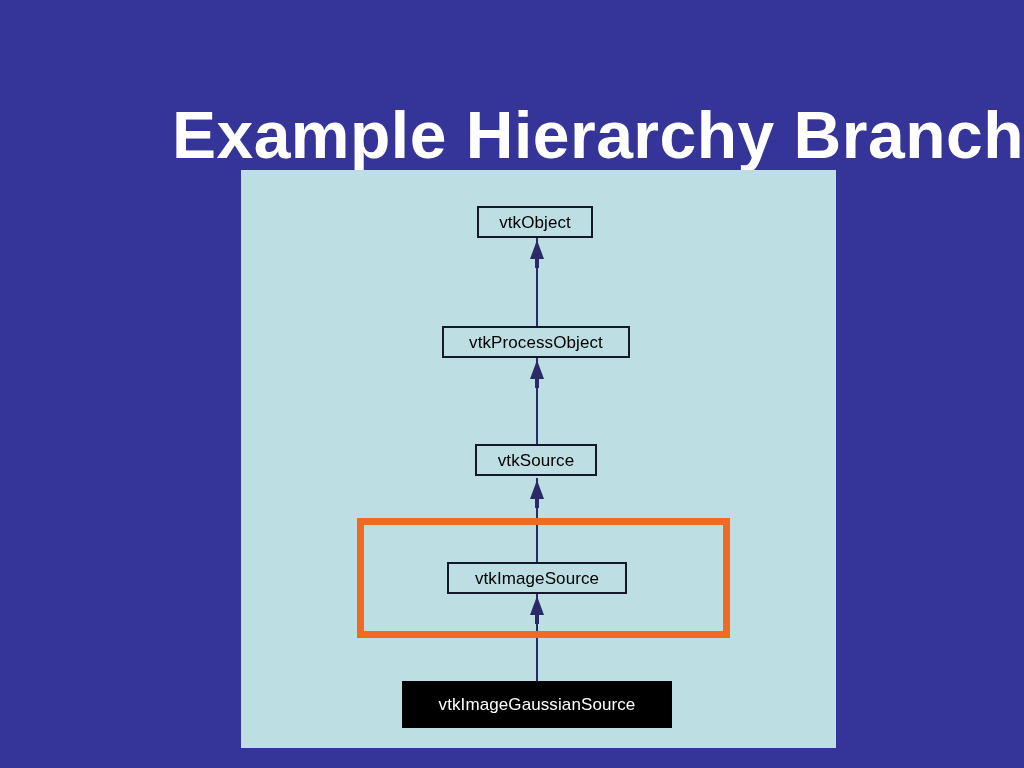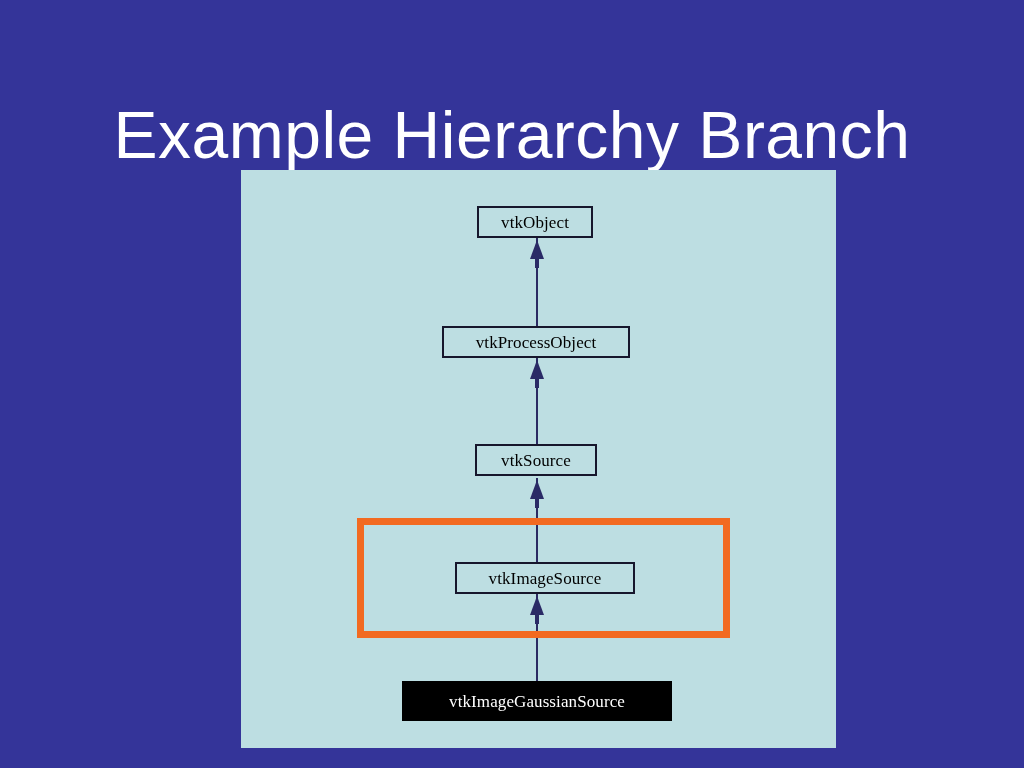--- a/index.html
+++ b/index.html
@@ -21,25 +21,25 @@
     height: 768px;
     background: #343499;
   }
 
   
   #slide-title {
     position: absolute;
     left: 0;
     top: 52px;
     width: 1024px;
-    text-align: center;
+    text-align: right;
     color: #ffffff;
     font-family: "Liberation Sans", sans-serif;
     font-size: 66px;
-    font-weight: normal;
+    font-weight: bold;
     letter-spacing: 0.5px;
     line-height: 78px;
     white-space: nowrap;
   }
 
   
   #diagram-panel {
     position: absolute;
     left: 241px;
     top: 170px;
@@ -48,21 +48,21 @@
     background: #bddee2;
   }
 
   
   .class-node {
     position: absolute;
     box-sizing: border-box;
     border: 2px solid #16162c;
     background: #bddee2;
     color: #000000;
-    font-family: Liberation Serif, serif;
+    font-family: Liberation Sans, sans-serif;
     font-size: 17px;
     line-height: 1;
     display: flex;
     align-items: center;
     justify-content: center;
     white-space: nowrap;
     letter-spacing: 0.1px;
     padding: 0 24px;
   }
   .class-node.selected {
@@ -131,22 +131,22 @@
     </div>
 
     <div class="class-node" style="left:234px; top:274px; width:122px; height:32px;">
       <span>vtkSource</span>
     </div>
 
     <div class="class-node" style="left:201px; top:156px; width:188px; height:32px;">
       <span>vtkProcessObject</span>
     </div>
 
-    <div class="class-node" style="left:206px; top:392px; width:180px; height:32px;margin-left:8px;">
+    <div class="class-node" style="left:206px; top:392px; width:180px; height:32px;">
       <span>vtkImageSource</span>
     </div>
 
-    <div class="class-node selected" style="left:161px; top:511px; width:270px; height:40px;">
+    <div class="class-node selected" style="left:161px; top:511px; width:270px; height:47px;">
       <span>vtkImageGaussianSource</span>
     </div>
 
   </div>
 </div>
 
 </body></html>

